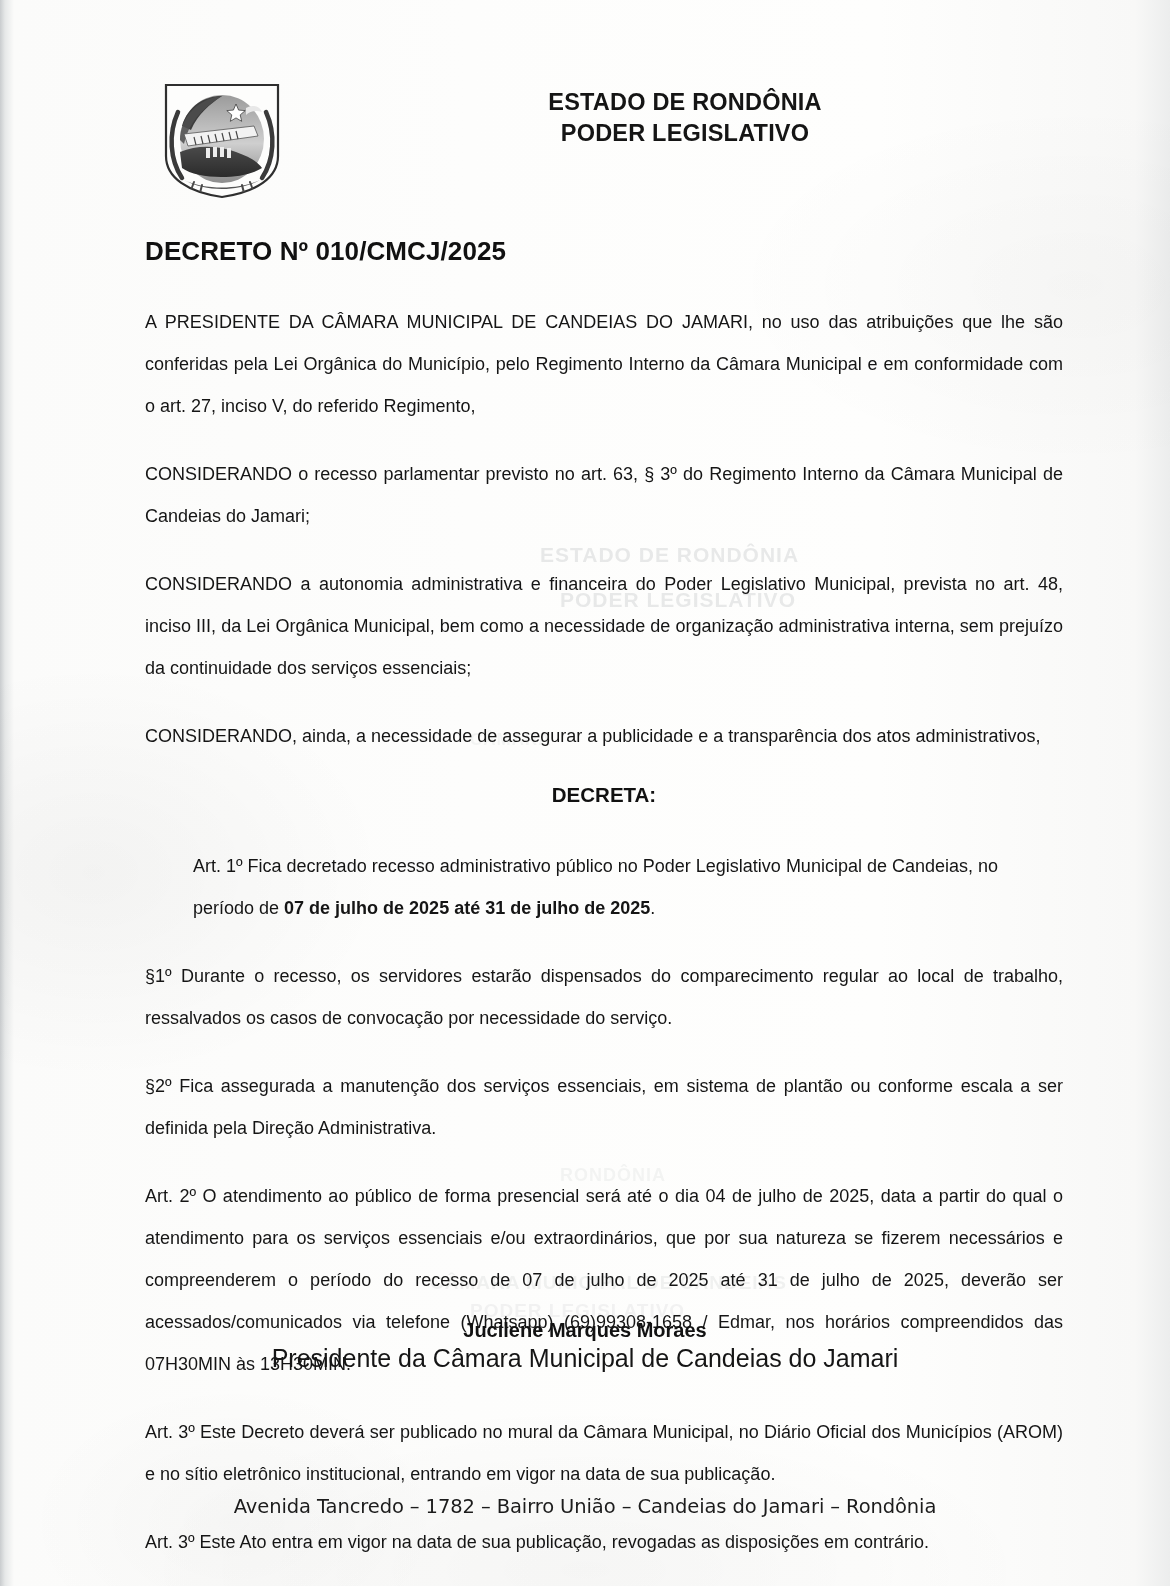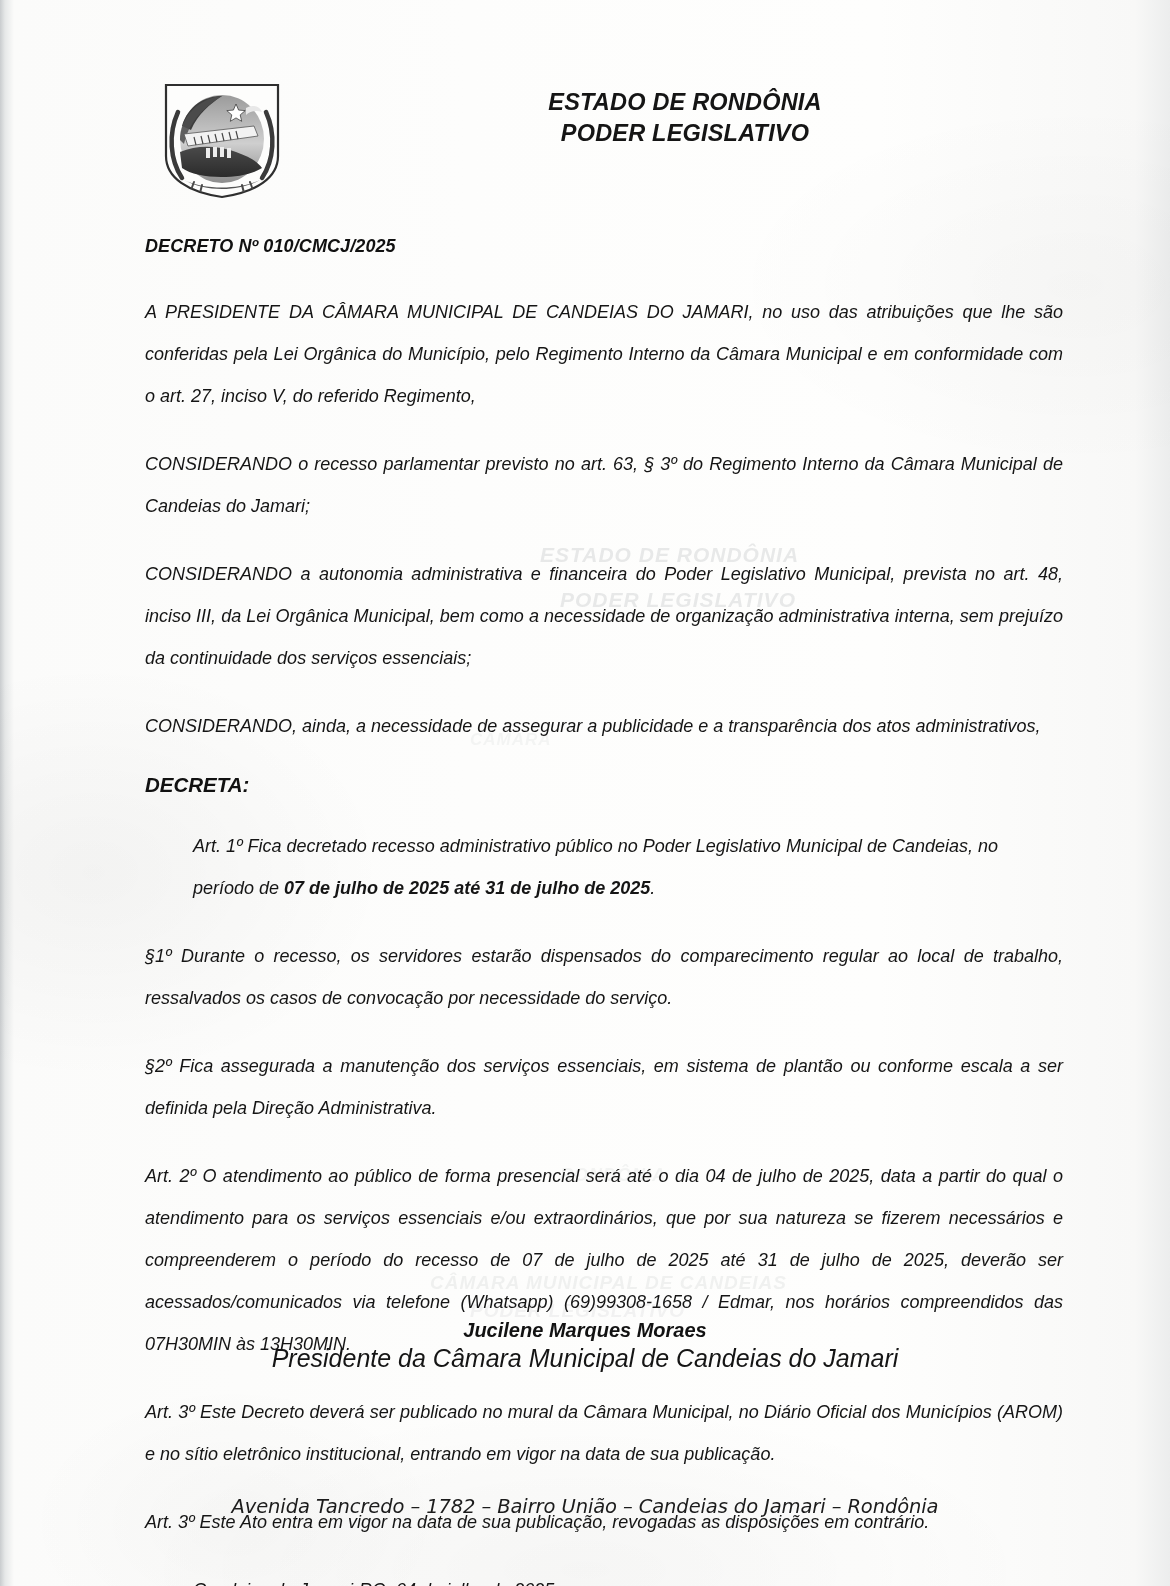--- a/index.html
+++ b/index.html
@@ -21,21 +21,20 @@
     position: relative;
     width: 1170px;
     height: 1586px;
     background:
       linear-gradient(90deg,
         #c9ccce 0px, #e6e8e8 5px, #fbfbfa 14px,
         #fdfdfc 40%, #fefefd 75%, #f8f8f7 97%, #eceded 100%),
       #fcfcfb;
     box-sizing: border-box;
     overflow: hidden;
-    font-style: italic;
   }
   
   .page::before {
     content: "";
     position: absolute;
     inset: 0;
     pointer-events: none;
     background:
       radial-gradient(ellipse 420px 300px at 8% 55%, rgba(0,0,0,0.035), rgba(0,0,0,0) 70%),
       radial-gradient(ellipse 500px 260px at 92% 18%, rgba(0,0,0,0.018), rgba(0,0,0,0) 72%),
@@ -104,42 +103,43 @@
   
   .doc {
     position: absolute;
     left: 145px;
     top: 236px;
     width: 918px;
   }
 
   .decreto-title {
     font-weight: 700;
-    font-size: 18px;
+    font-size: 26px;
     letter-spacing: 0.1px;
     margin: 0 0 34px 0;
     color: #111;
   }
 
   p.para {
     margin: 0 0 26px 0;
     font-size: 18px;
     line-height: 42px;
     text-align: justify;
     text-justify: inter-word;
     color: #151515;
     hyphens: none;
   }
   p.left { text-align: left; margin-left: 48px; }
 
   .decreta-heading {
     font-weight: 700;
     font-size: 20.5px;
-    margin: 0 0 28px 0;
+    margin: 0 0 38px 0;
     color: #111;
+    text-align: center;
   }
 
   b, strong { font-weight: 700; }
 
   
   .signature {
     position: absolute;
     left: 0;
     top: 1316px;
     width: 1170px;

